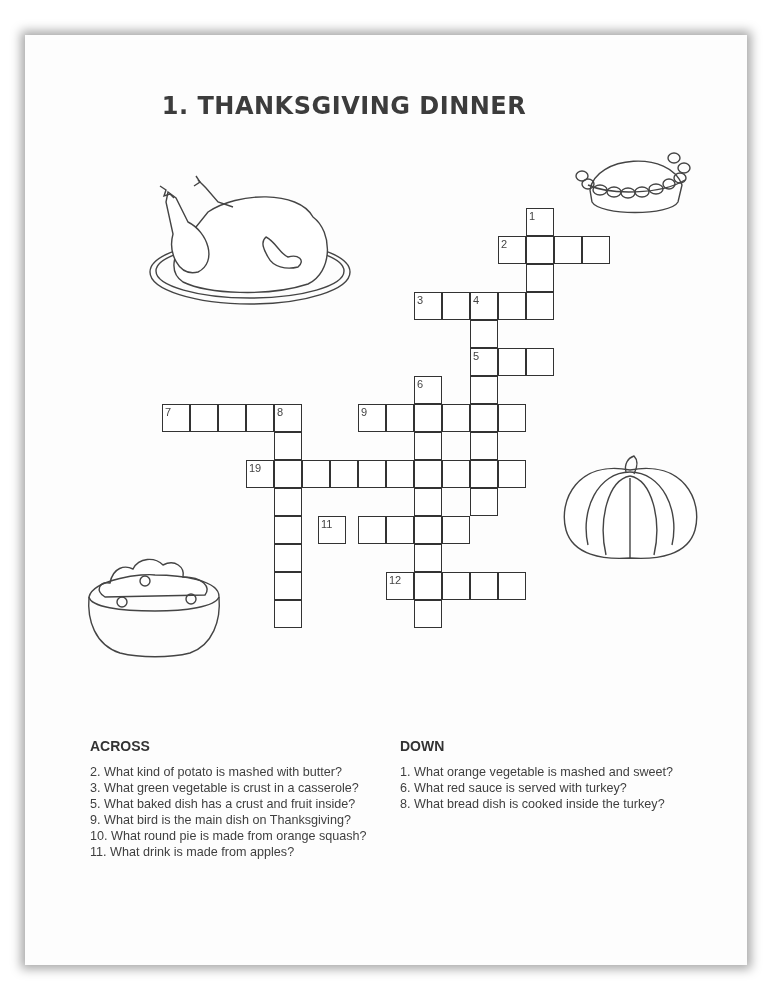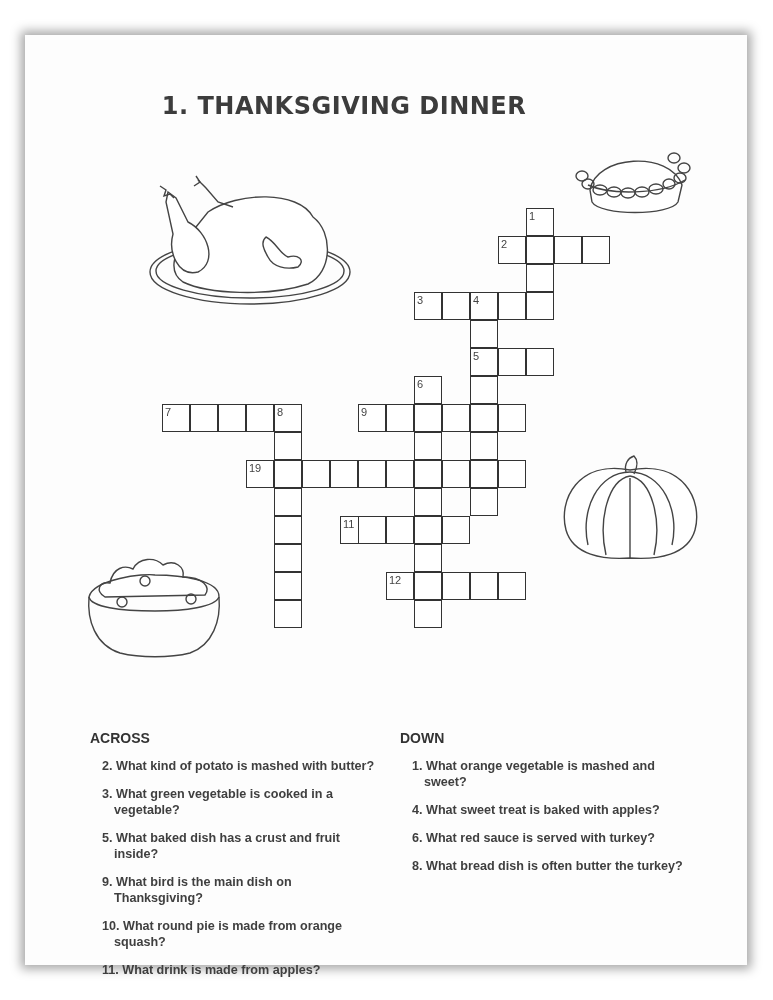--- a/index.html
+++ b/index.html
@@ -21,22 +21,22 @@
     .cell {
       position:absolute; width:28px; height:28px; box-sizing:border-box;
       border:1.5px solid #333; background:#fff;
     }
     .cell .num {
       position:absolute; left:2px; top:1px; font-size:11px; color:#444;
       font-family:"Liberation Sans", sans-serif;
     }
     .illus { position:absolute; }
     .clues { position:absolute; font-size:12.6px; line-height:16px; color:#3f3f3f; }
-    .clues h3 { margin:8px 0 10px 0; font-size:14px; font-weight:bold; color:#333; }
-    .clue { padding-left:12px; text-indent:-12px; margin:12px;font-weight:bold; }
+    .clues h3 { margin:16px 0 10px 0; font-size:14px; font-weight:bold; color:#333; }
+    .clue { padding-left:12px; text-indent:-12px; margin:0; }
   </style>
 </head>
 <body>
 
 <div class="sheet"></div>
 
 <div class="title">1. THANKSGIVING DINNER</div>
 
 <svg class="illus" style="left:148px;top:172px" width="210" height="135" viewBox="0 0 210 135" fill="none" stroke="#444" stroke-width="1.4">
   <ellipse cx="102" cy="100" rx="100" ry="32"></ellipse>
@@ -145,21 +145,21 @@
     <div class="cell" style="left: 358px; top: 460px;"></div>
     <div class="cell" style="left: 386px; top: 460px;"></div>
     <div class="cell" style="left: 414px; top: 460px;"></div>
     <div class="cell" style="left: 442px; top: 460px;"></div>
     <div class="cell" style="left: 470px; top: 460px;"></div>
     <div class="cell" style="left: 498px; top: 460px;"></div>
     <div class="cell" style="left: 274px; top: 488px;"></div>
     <div class="cell" style="left: 414px; top: 488px;"></div>
     <div class="cell" style="left: 470px; top: 488px;"></div>
     <div class="cell" style="left: 274px; top: 516px;"></div>
-    <div class="cell" style="left: 340px; top: 516px;">
+    <div class="cell" style="left: 318px; top: 516px;">
       <span class="num">11</span>
     </div>
     <div class="cell" style="left: 358px; top: 516px;"></div>
     <div class="cell" style="left: 386px; top: 516px;"></div>
     <div class="cell" style="left: 414px; top: 516px;"></div>
     <div class="cell" style="left: 442px; top: 516px;"></div>
     <div class="cell" style="left: 274px; top: 544px;"></div>
     <div class="cell" style="left: 414px; top: 544px;"></div>
     <div class="cell" style="left: 274px; top: 572px;"></div>
     <div class="cell" style="left: 386px; top: 572px;">
@@ -170,29 +170,28 @@
     <div class="cell" style="left: 470px; top: 572px;"></div>
     <div class="cell" style="left: 498px; top: 572px;"></div>
     <div class="cell" style="left: 274px; top: 600px;"></div>
     <div class="cell" style="left: 414px; top: 600px;"></div>
   </div>
 
 <div class="clues" style="left:90px;top:722px;width:300px;">
   <h3>ACROSS</h3>
   <div id="across-list">
       <p class="clue"><span>2.</span> <span>What kind of potato is mashed with butter?</span></p>
-      <p class="clue"><span>3.</span> <span>What green vegetable is cooked in a vegetable?</span></p>
+      <p class="clue"><span>3.</span> <span>What green vegetable is crust in a casserole?</span></p>
       <p class="clue"><span>5.</span> <span>What baked dish has a crust and fruit inside?</span></p>
       <p class="clue"><span>9.</span> <span>What bird is the main dish on Thanksgiving?</span></p>
       <p class="clue"><span>10.</span> <span>What round pie is made from orange squash?</span></p>
       <p class="clue"><span>11.</span> <span>What drink is made from apples?</span></p>
     </div>
 </div>
 
 <div class="clues" style="left:400px;top:722px;width:300px;">
   <h3>DOWN</h3>
   <div id="down-list">
       <p class="clue"><span>1.</span> <span>What orange vegetable is mashed and sweet?</span></p>
-      <p class="clue"><span>4.</span> <span>What sweet treat is baked with apples?</span></p>
       <p class="clue"><span>6.</span> <span>What red sauce is served with turkey?</span></p>
-      <p class="clue"><span>8.</span> <span>What bread dish is often butter the turkey?</span></p>
+      <p class="clue"><span>8.</span> <span>What bread dish is cooked inside the turkey?</span></p>
     </div>
 </div>
 
 </body></html>

